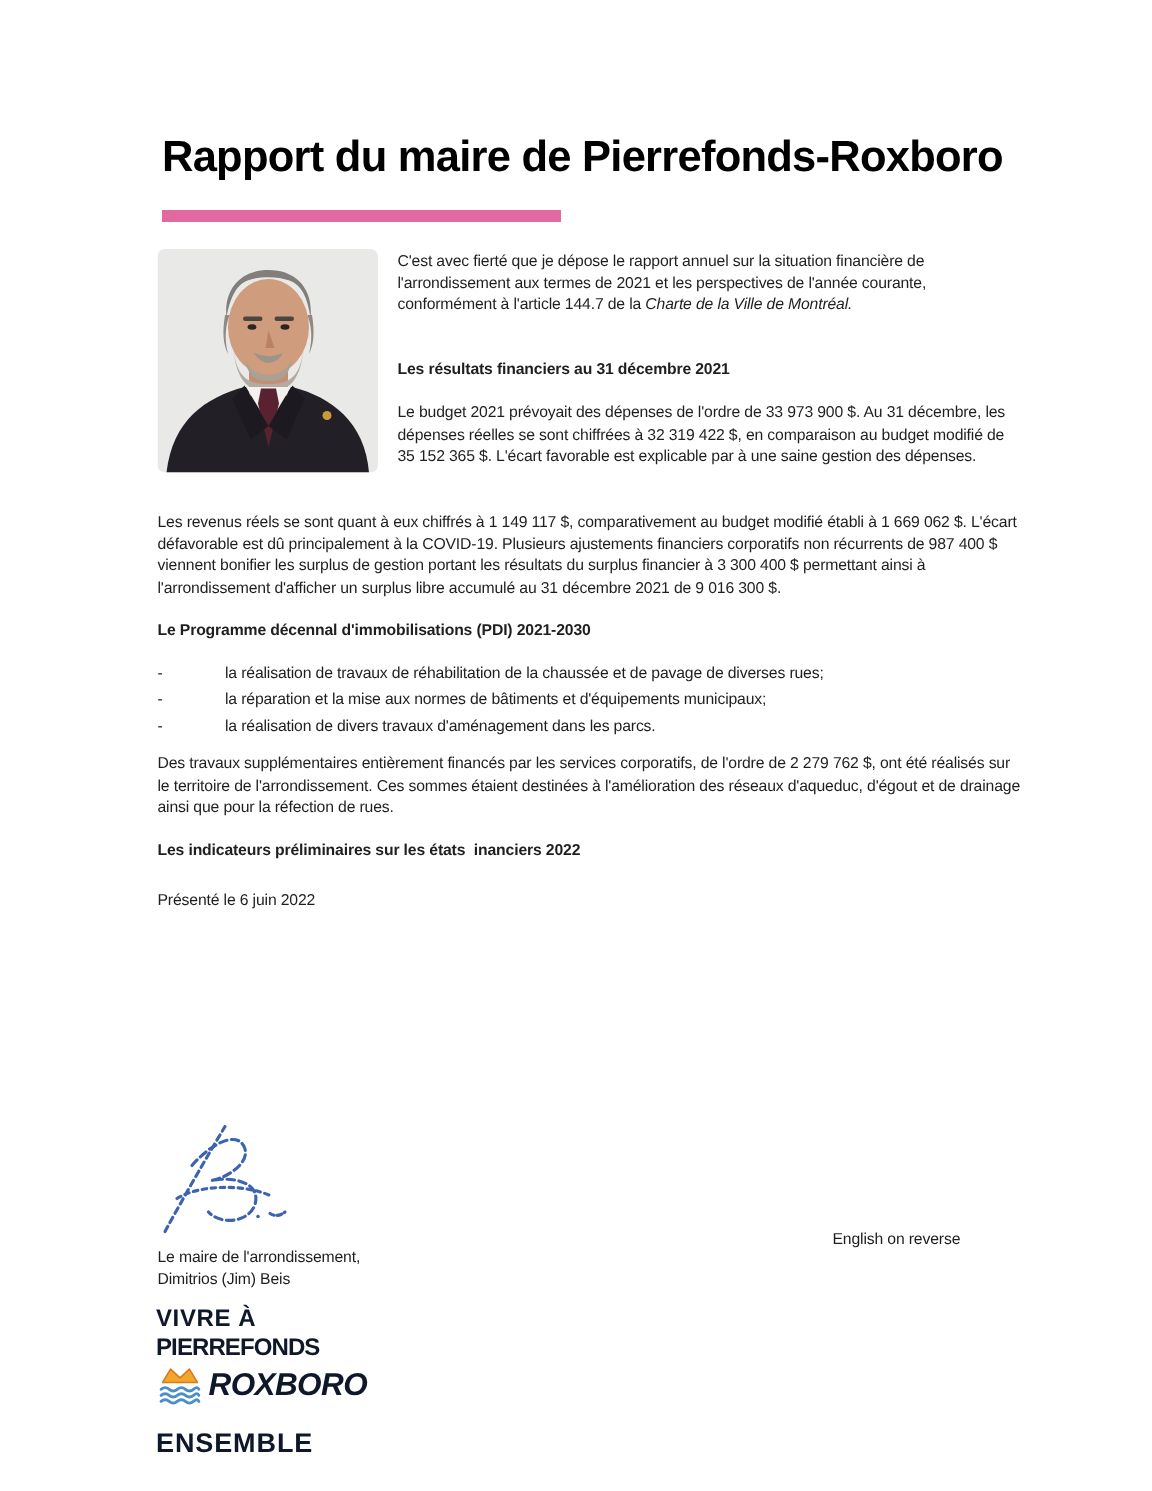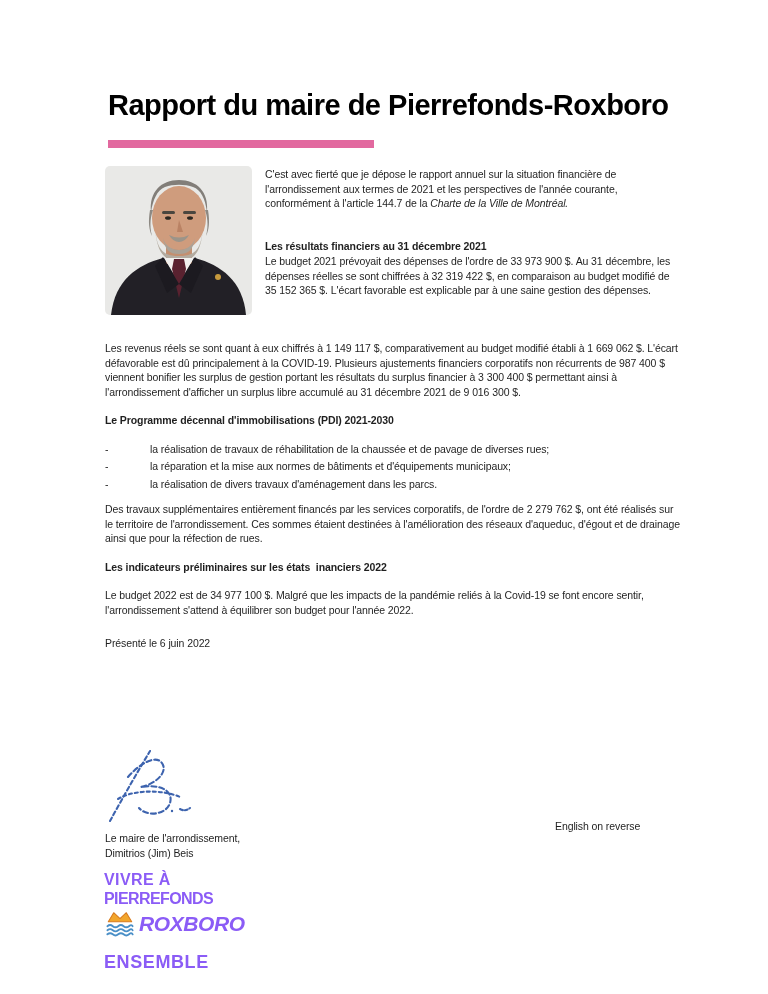--- a/index.html
+++ b/index.html
@@ -25,33 +25,33 @@
   .mayor-photo{position:absolute;left:105px;top:166px;width:147px;height:149px;}
   
   .intro-col{position:absolute;left:265px;top:167px;width:417px;}
   .body-col{position:absolute;left:105px;top:341px;width:577px;}
   .txt{
     font-size:10.5px;line-height:14.5px;letter-spacing:-0.1px;
     color:#1f1f1f;margin:0 0 14px 0;
   }
   .h{font-weight:700;white-space:pre-wrap;}
   .intro-col .txt.first{margin-bottom:28px;}
-  .intro-col .h{margin-bottom:1px;}
+  .intro-col .h{margin-bottom:15px;}
   .italic{font-style:italic;}
   .bullet-list{margin:0 0 11px 0;}
   .bullet-row{display:flex;margin:0 0 3px 0;font-size:10.5px;line-height:14.5px;letter-spacing:-0.1px;}
   .bullet-dash{width:45px;flex:0 0 45px;}
   .bullet-text{flex:1;}
   .presented{margin-top:19px;}
   
   .signature{position:absolute;left:100px;top:745px;}
   .signoff{position:absolute;left:105px;top:831px;font-size:10.5px;line-height:14.5px;letter-spacing:-0.1px;}
   .english-note{position:absolute;left:555px;top:820px;font-size:10.5px;letter-spacing:-0.1px;}
   
-  .brand-logo{position:absolute;left:104px;top:872px;color:#8b5cf6;font-weight:700;line-height:1;}
+  .brand-logo{position:absolute;left:104px;top:872px;color:#0f172a;font-weight:700;line-height:1;}
   .logo-l1{font-size:16px;letter-spacing:0.4px;}
   .logo-l2{font-size:16px;letter-spacing:-0.6px;margin-top:3px;}
   .logo-row{display:flex;align-items:center;margin-top:3px;}
   .logo-icon{width:32px;height:27px;margin-right:3px;flex:0 0 32px;}
   .logo-l3{font-size:21px;letter-spacing:-0.4px;font-style:italic;}
   .logo-l4{font-size:18px;letter-spacing:0.6px;margin-top:16px;}
 </style>
 </head>
 <body>
 
@@ -118,21 +118,20 @@
         <span class="bullet-text">la réparation et la mise aux normes de bâtiments et d'équipements municipaux;</span>
       </div>
       <div class="bullet-row">
         <span class="bullet-dash">-</span>
         <span class="bullet-text">la réalisation de divers travaux d'aménagement dans les parcs.</span>
       </div>
     </div>
 
     <p class="txt">Des travaux supplémentaires entièrement financés par les services corporatifs, de l'ordre de 2 279 762 $, ont été réalisés sur le territoire de l'arrondissement. Ces sommes étaient destinées à l'amélioration des réseaux d'aqueduc, d'égout et de drainage ainsi que pour la réfection de rues.</p>
     <p class="txt h">Les indicateurs préliminaires sur les états  inanciers 2022</p>
-    <p class="txt">Le budget 2022 est de 34 977 100 $. Malgré que les impacts de la pandémie reliés à la Covid-19 se font encore sentir, l'arrondissement s'attend à équilibrer son budget pour l'année 2022.</p>
     <p class="txt presented">Présenté le 6 juin 2022</p>
   </div>
 
   <svg class="signature" width="115" height="85" viewBox="0 0 115 85" aria-hidden="true">
     <g fill="none" stroke="#3d63ae" stroke-width="2.1" stroke-linecap="round">
       <path d="M10 76 C22 54 38 26 50 6" stroke-dasharray="4 3"></path>
       <path d="M28 32 C40 18 58 8 63 20 C67 30 52 40 41 42 C57 39 74 44 70 58 C66 70 47 72 39 63" stroke-dasharray="5 3"></path>
       <path d="M18 54 C32 45 62 44 80 52" stroke-dasharray="3 3"></path>
       <path d="M80 64 q5 3 10 -1" stroke-dasharray="3 2"></path>
       <circle cx="72" cy="66" r="1.2" fill="#3d63ae" stroke="none"></circle>

